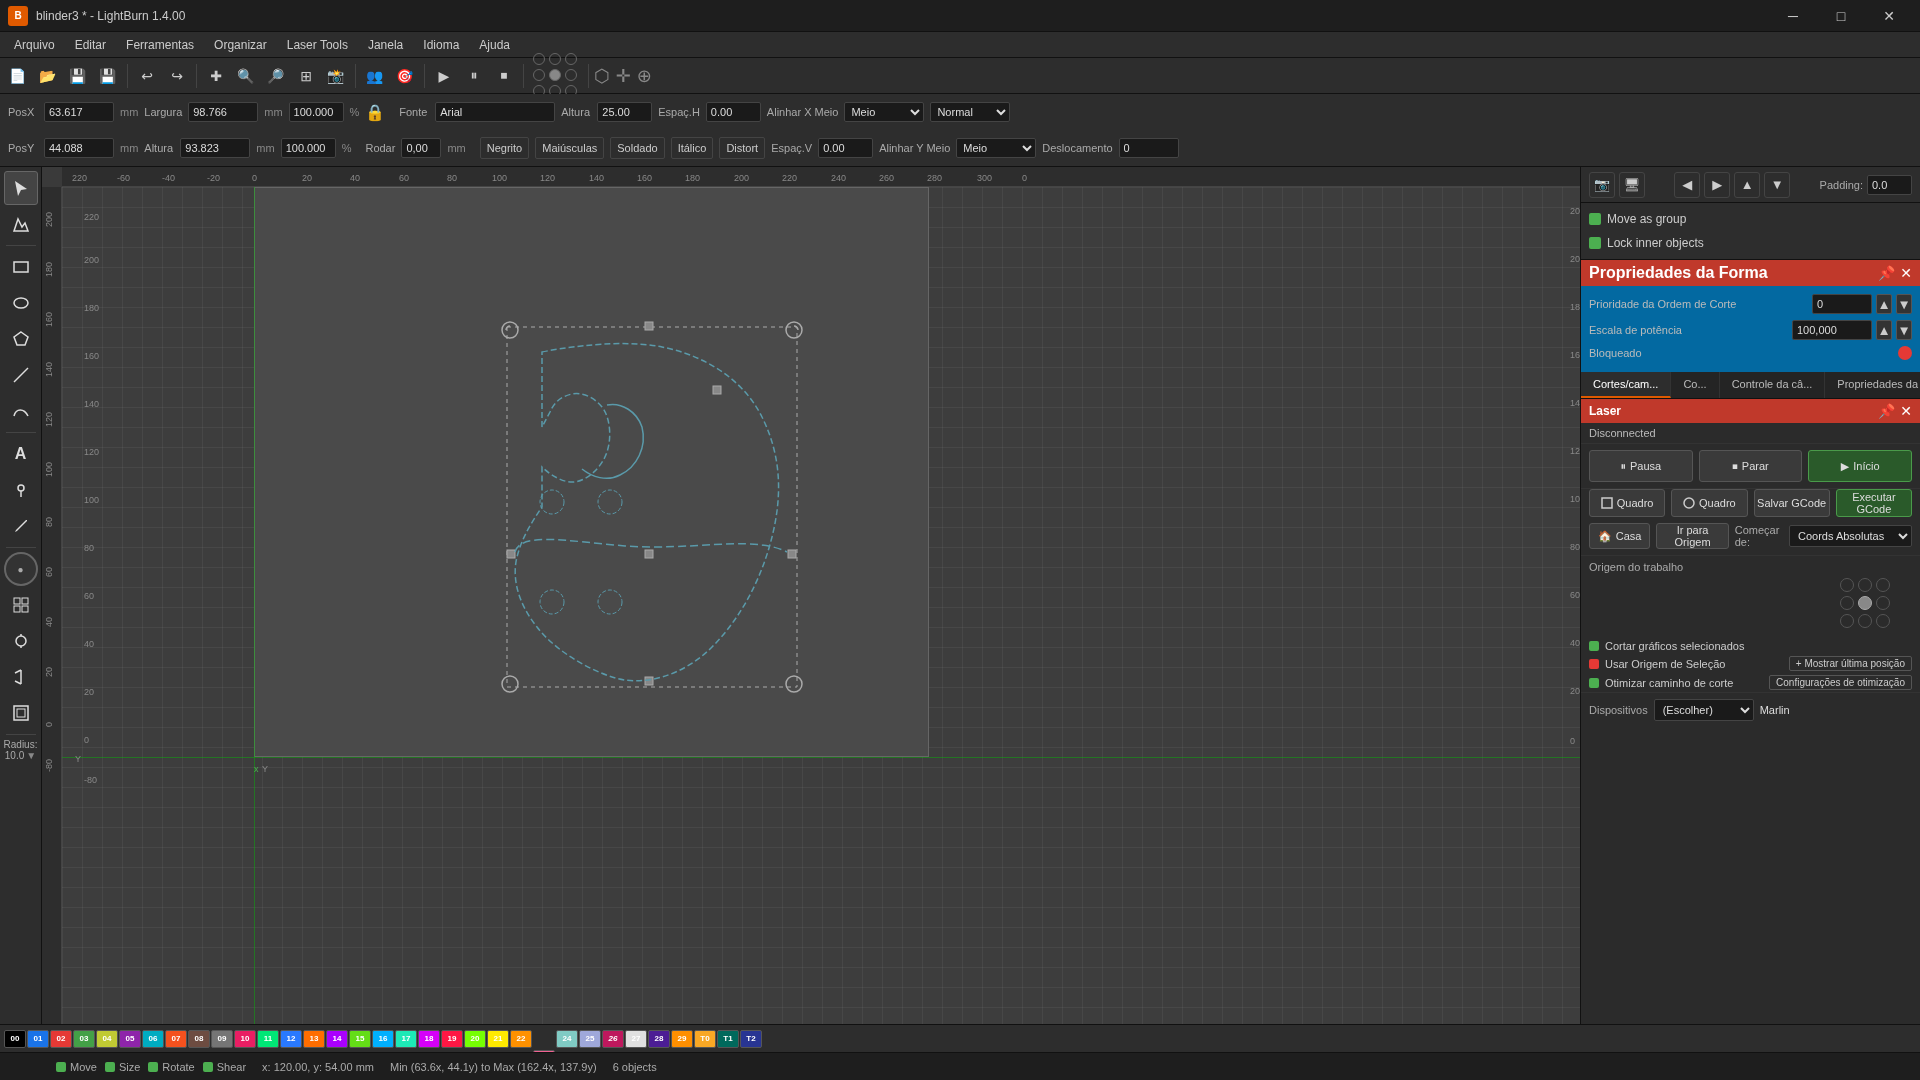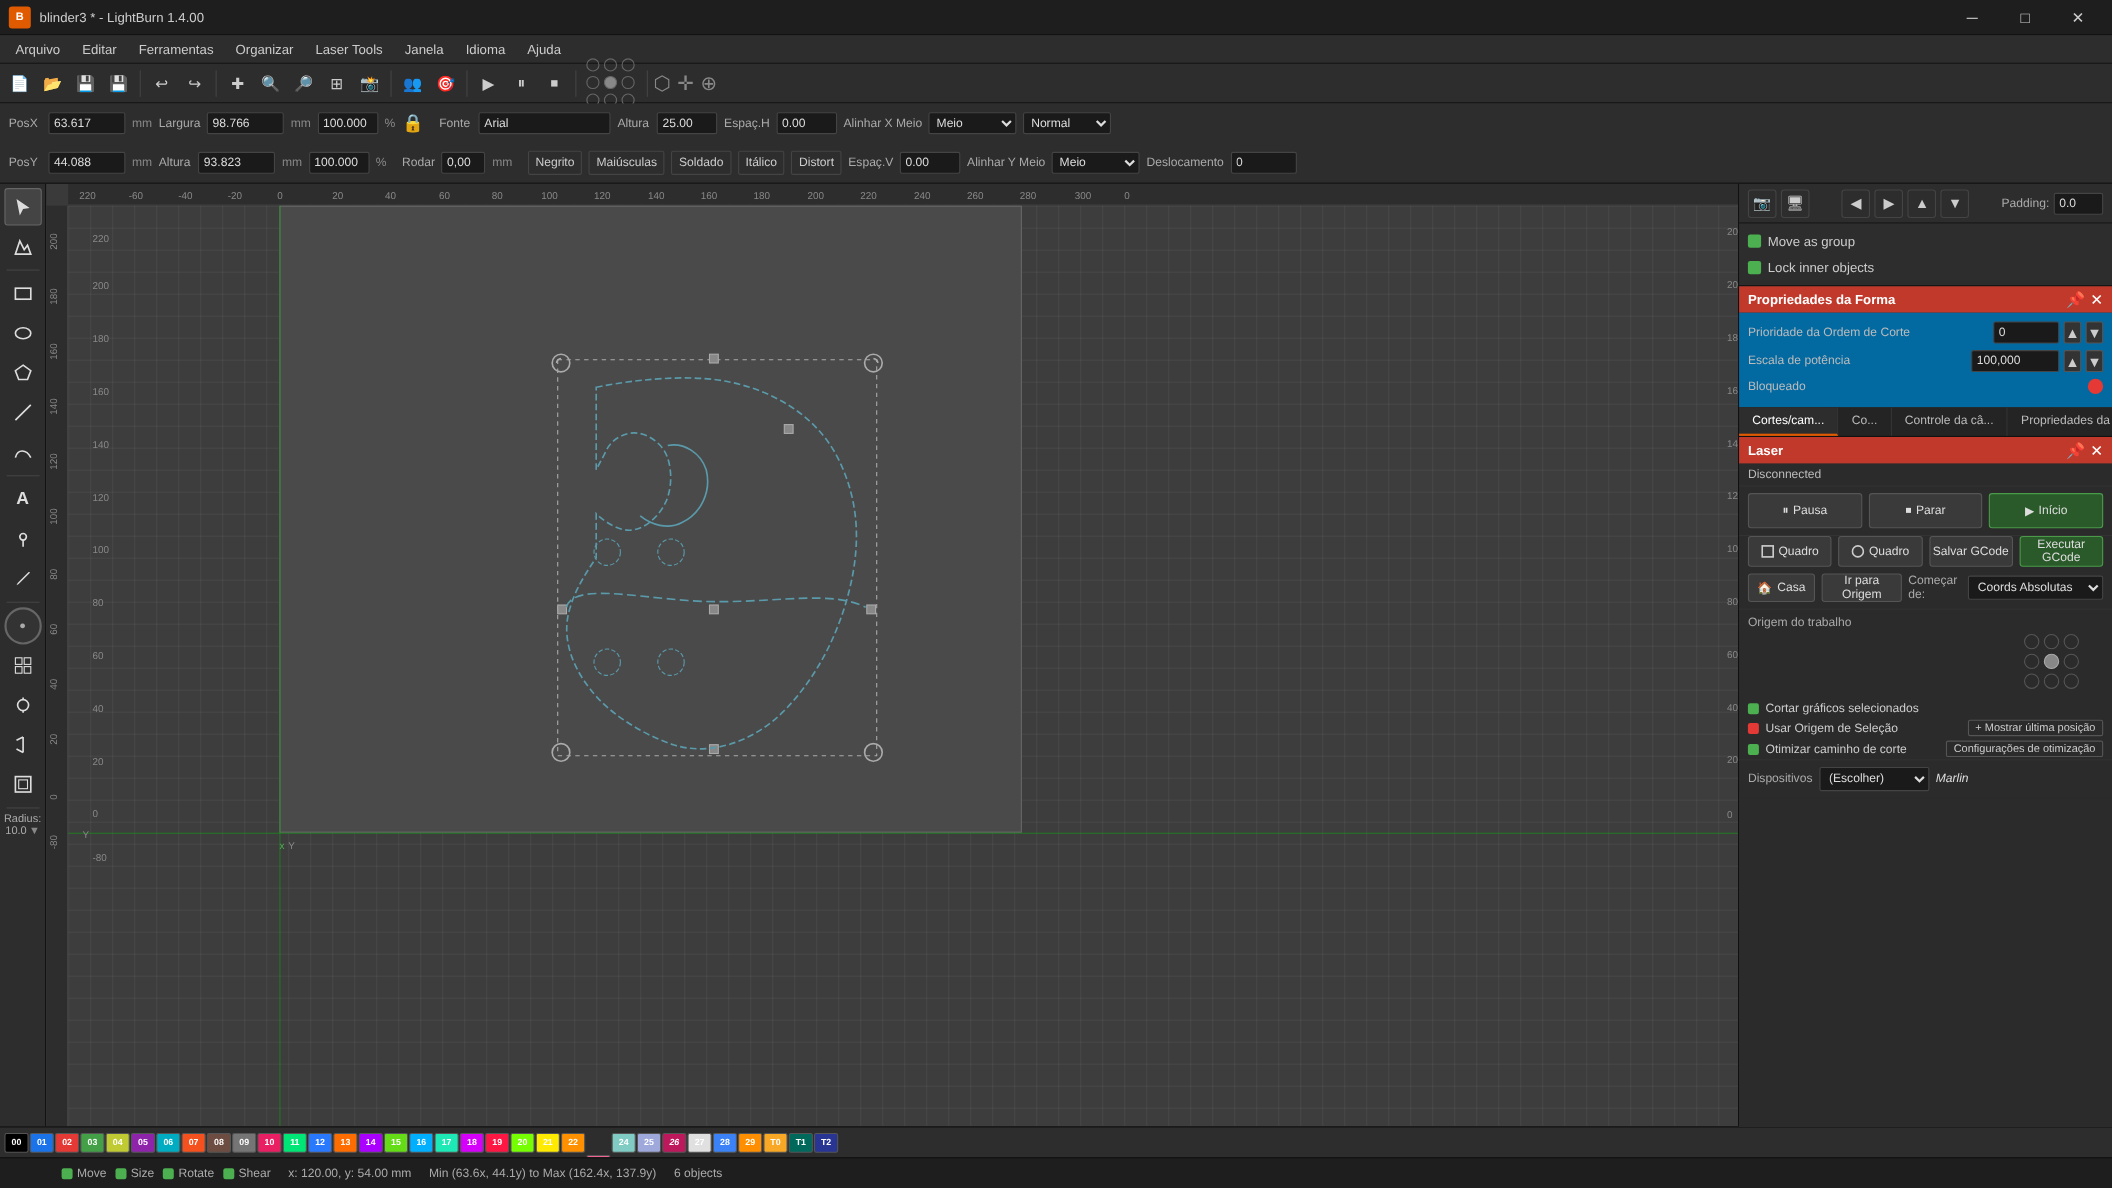--- a/index.html
+++ b/index.html
@@ -268,21 +268,21 @@
     #shape-props {
       background: #c0392b;
       padding: 4px 8px;
       display: flex;
       align-items: center;
       justify-content: space-between;
       cursor: pointer;
     }
     #shape-props .title {
       color: white;
-      font-size: 12px;
+      font-size: 16px;
       font-weight: bold;
     }
     #shape-props .btns {
       display: flex; gap: 4px;
     }
     #shape-props .btn {
       background: transparent;
       border: none;
       color: white;
       cursor: pointer;
@@ -521,21 +521,21 @@
     .disp-select {
       background: #1a1a1a;
       border: 1px solid #444;
       color: #ddd;
       height: 22px;
       font-size: 11px;
       border-radius: 2px;
       padding: 0 4px;
       width: 100px;
     }
-    .disp-val { color: #ddd; font-size: 11px; font-style: italic; }
+    .disp-val { color: #ddd; font-size: 11px; }
 
     
     #colorbar {
       height: 28px;
       background: #2d2d2d;
       display: flex;
       align-items: center;
       padding: 0 4px;
       gap: 1px;
       border-top: 1px solid #111;
@@ -1231,21 +1231,21 @@
       <div class="color-swatch" style="background: rgb(213, 0, 249);">18</div>
       <div class="color-swatch" style="background: rgb(255, 23, 68);">19</div>
       <div class="color-swatch" style="background: rgb(118, 255, 3);">20</div>
       <div class="color-swatch" style="background: rgb(255, 234, 0);">21</div>
       <div class="color-swatch" style="background: rgb(255, 145, 0);">22</div>
       <div class="color-swatch" style="background: rgb(240, 98, 146); margin-top: 40px;">23</div>
       <div class="color-swatch" style="background: rgb(128, 203, 196);">24</div>
       <div class="color-swatch" style="background: rgb(159, 168, 218);">25</div>
       <div class="color-swatch" style="background: #be185d; font-style: italic;">26</div>
       <div class="color-swatch" style="background: rgb(224, 224, 224);">27</div>
-      <div class="color-swatch" style="background: #3b82f6;">28</div>
+      <div class="color-swatch" style="background: #4c1d95;">28</div>
       <div class="color-swatch" style="background: rgb(255, 143, 0);">29</div>
       <div class="color-swatch" style="background: rgb(249, 168, 37);">T0</div>
       <div class="color-swatch" style="background: rgb(0, 105, 92);">T1</div>
       <div class="color-swatch" style="background: rgb(40, 53, 147);">T2</div>
     </div>
 
   <div id="statusbar" style="position:relative;bottom:auto;left:auto;right:auto;">
     <div class="status-tool-btns">
       <div class="status-tool-btn">
         <div class="status-dot green"></div>

